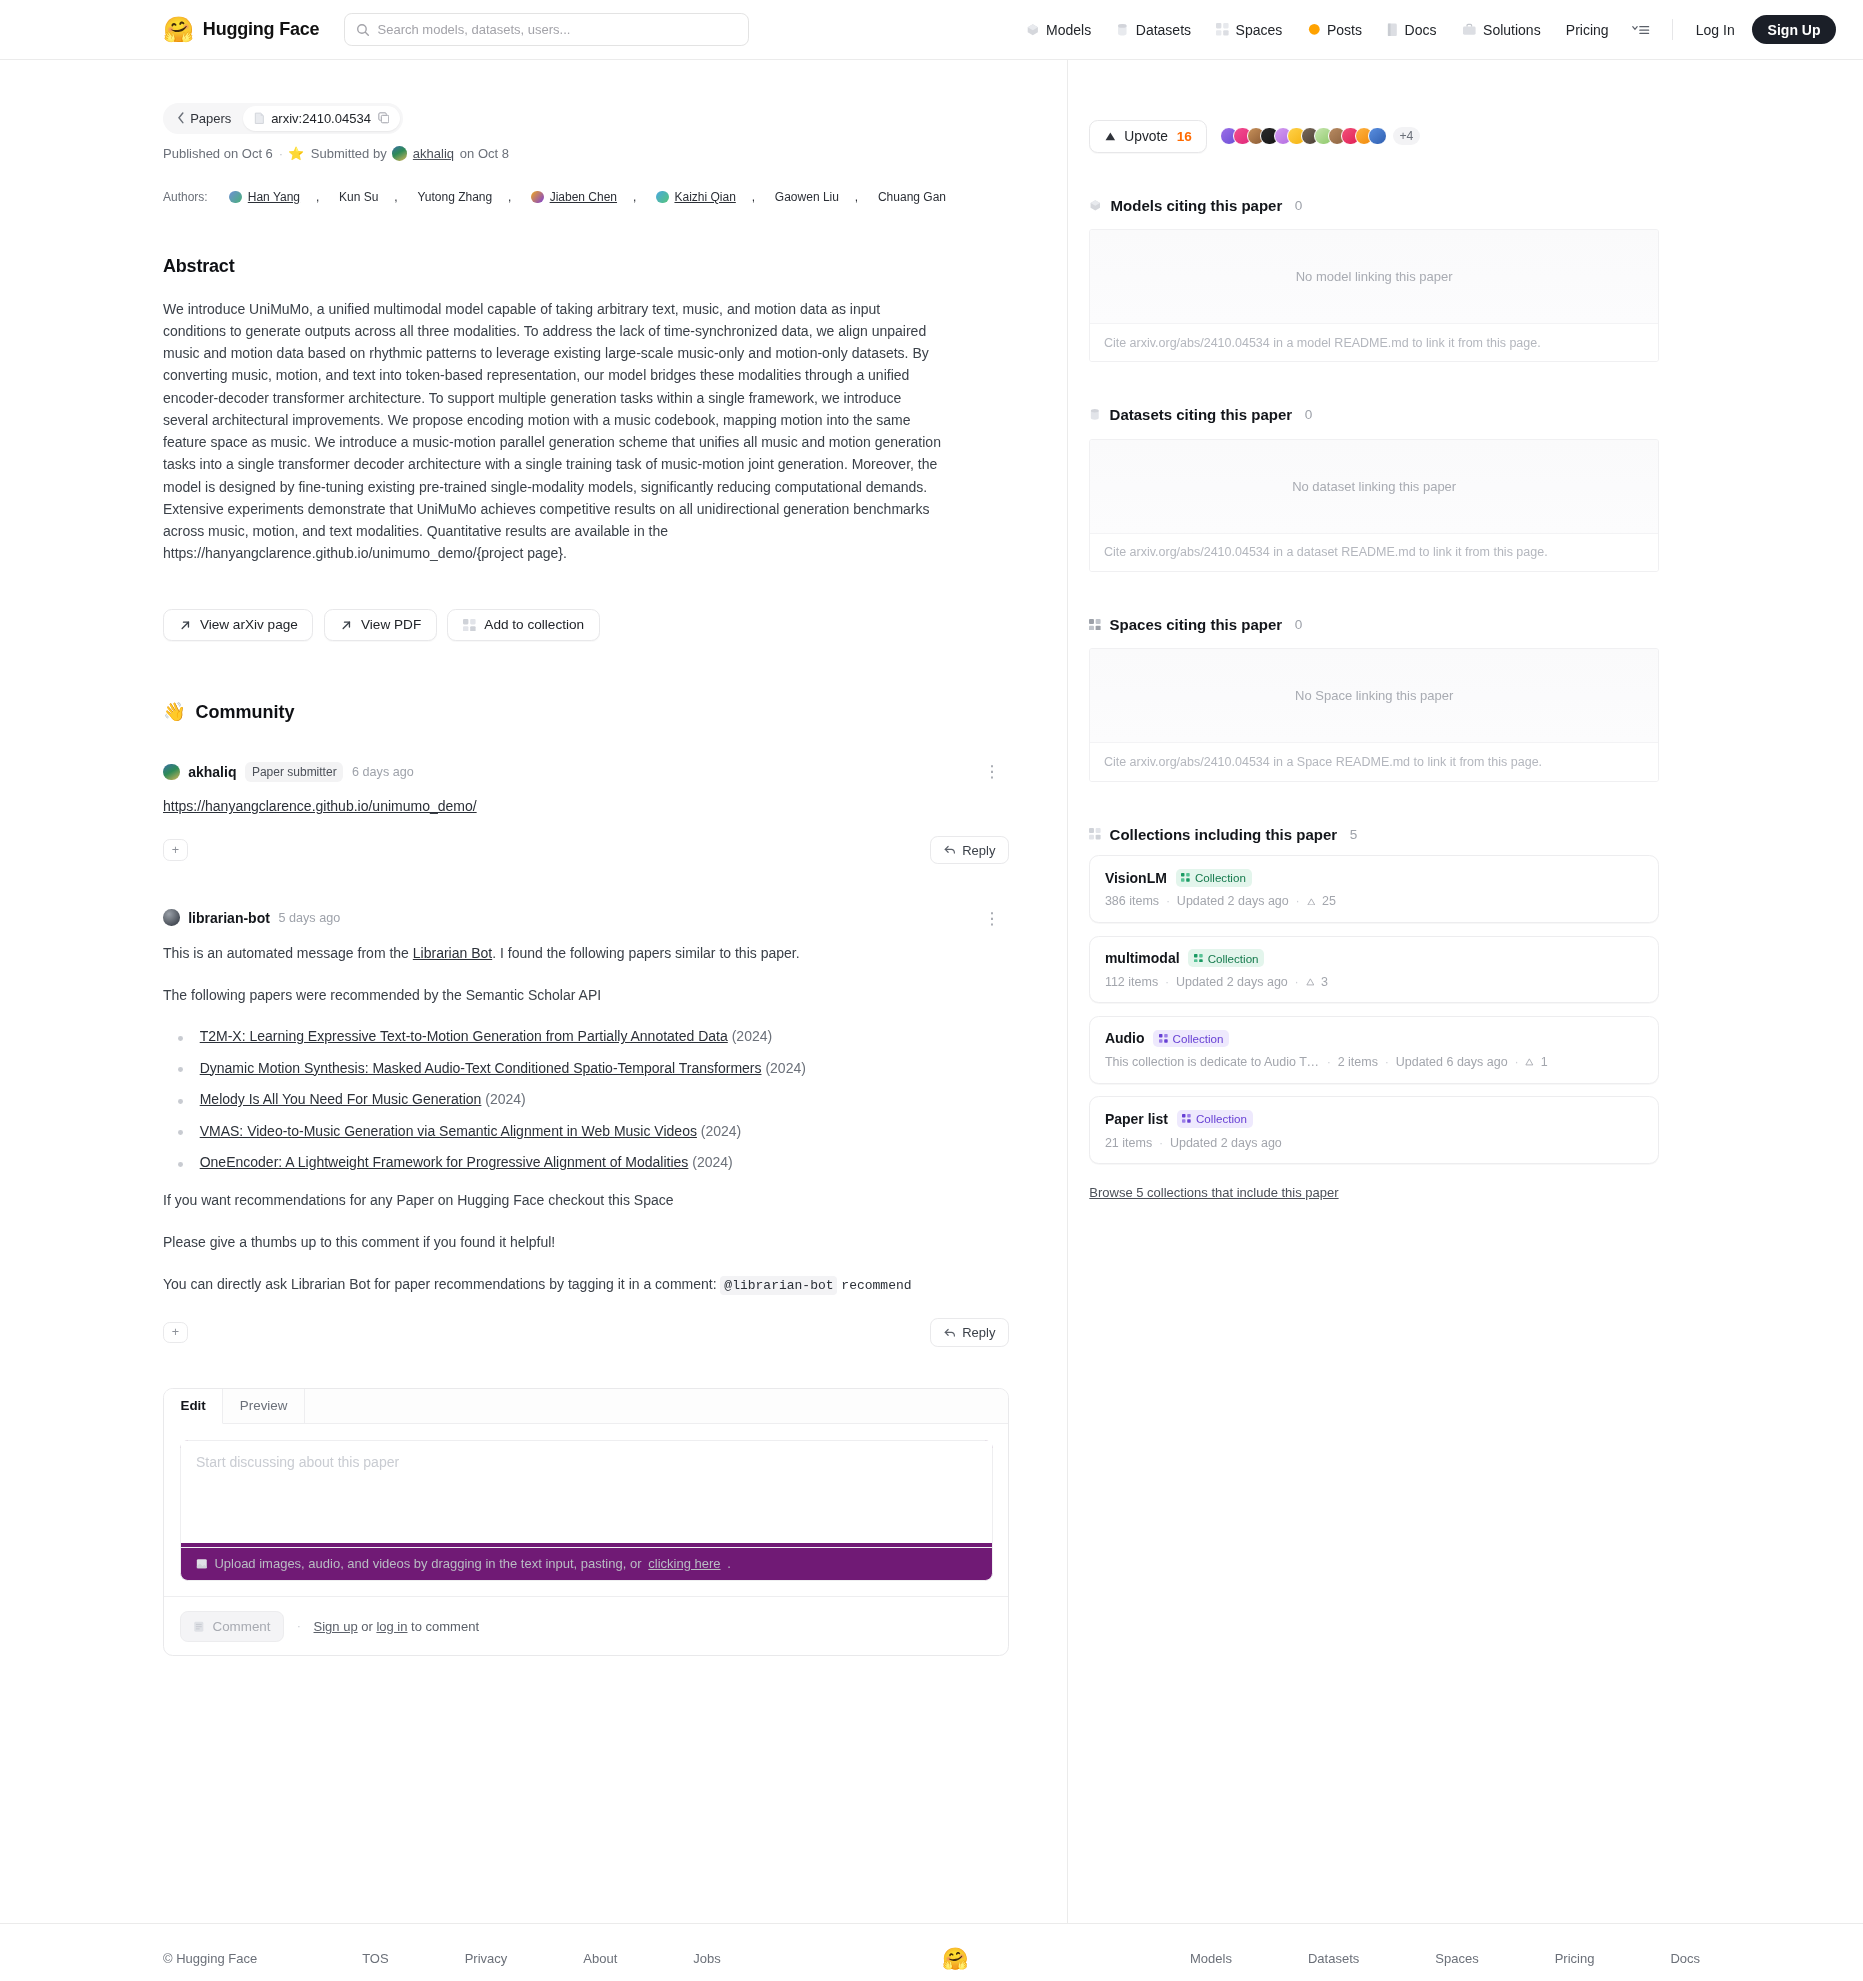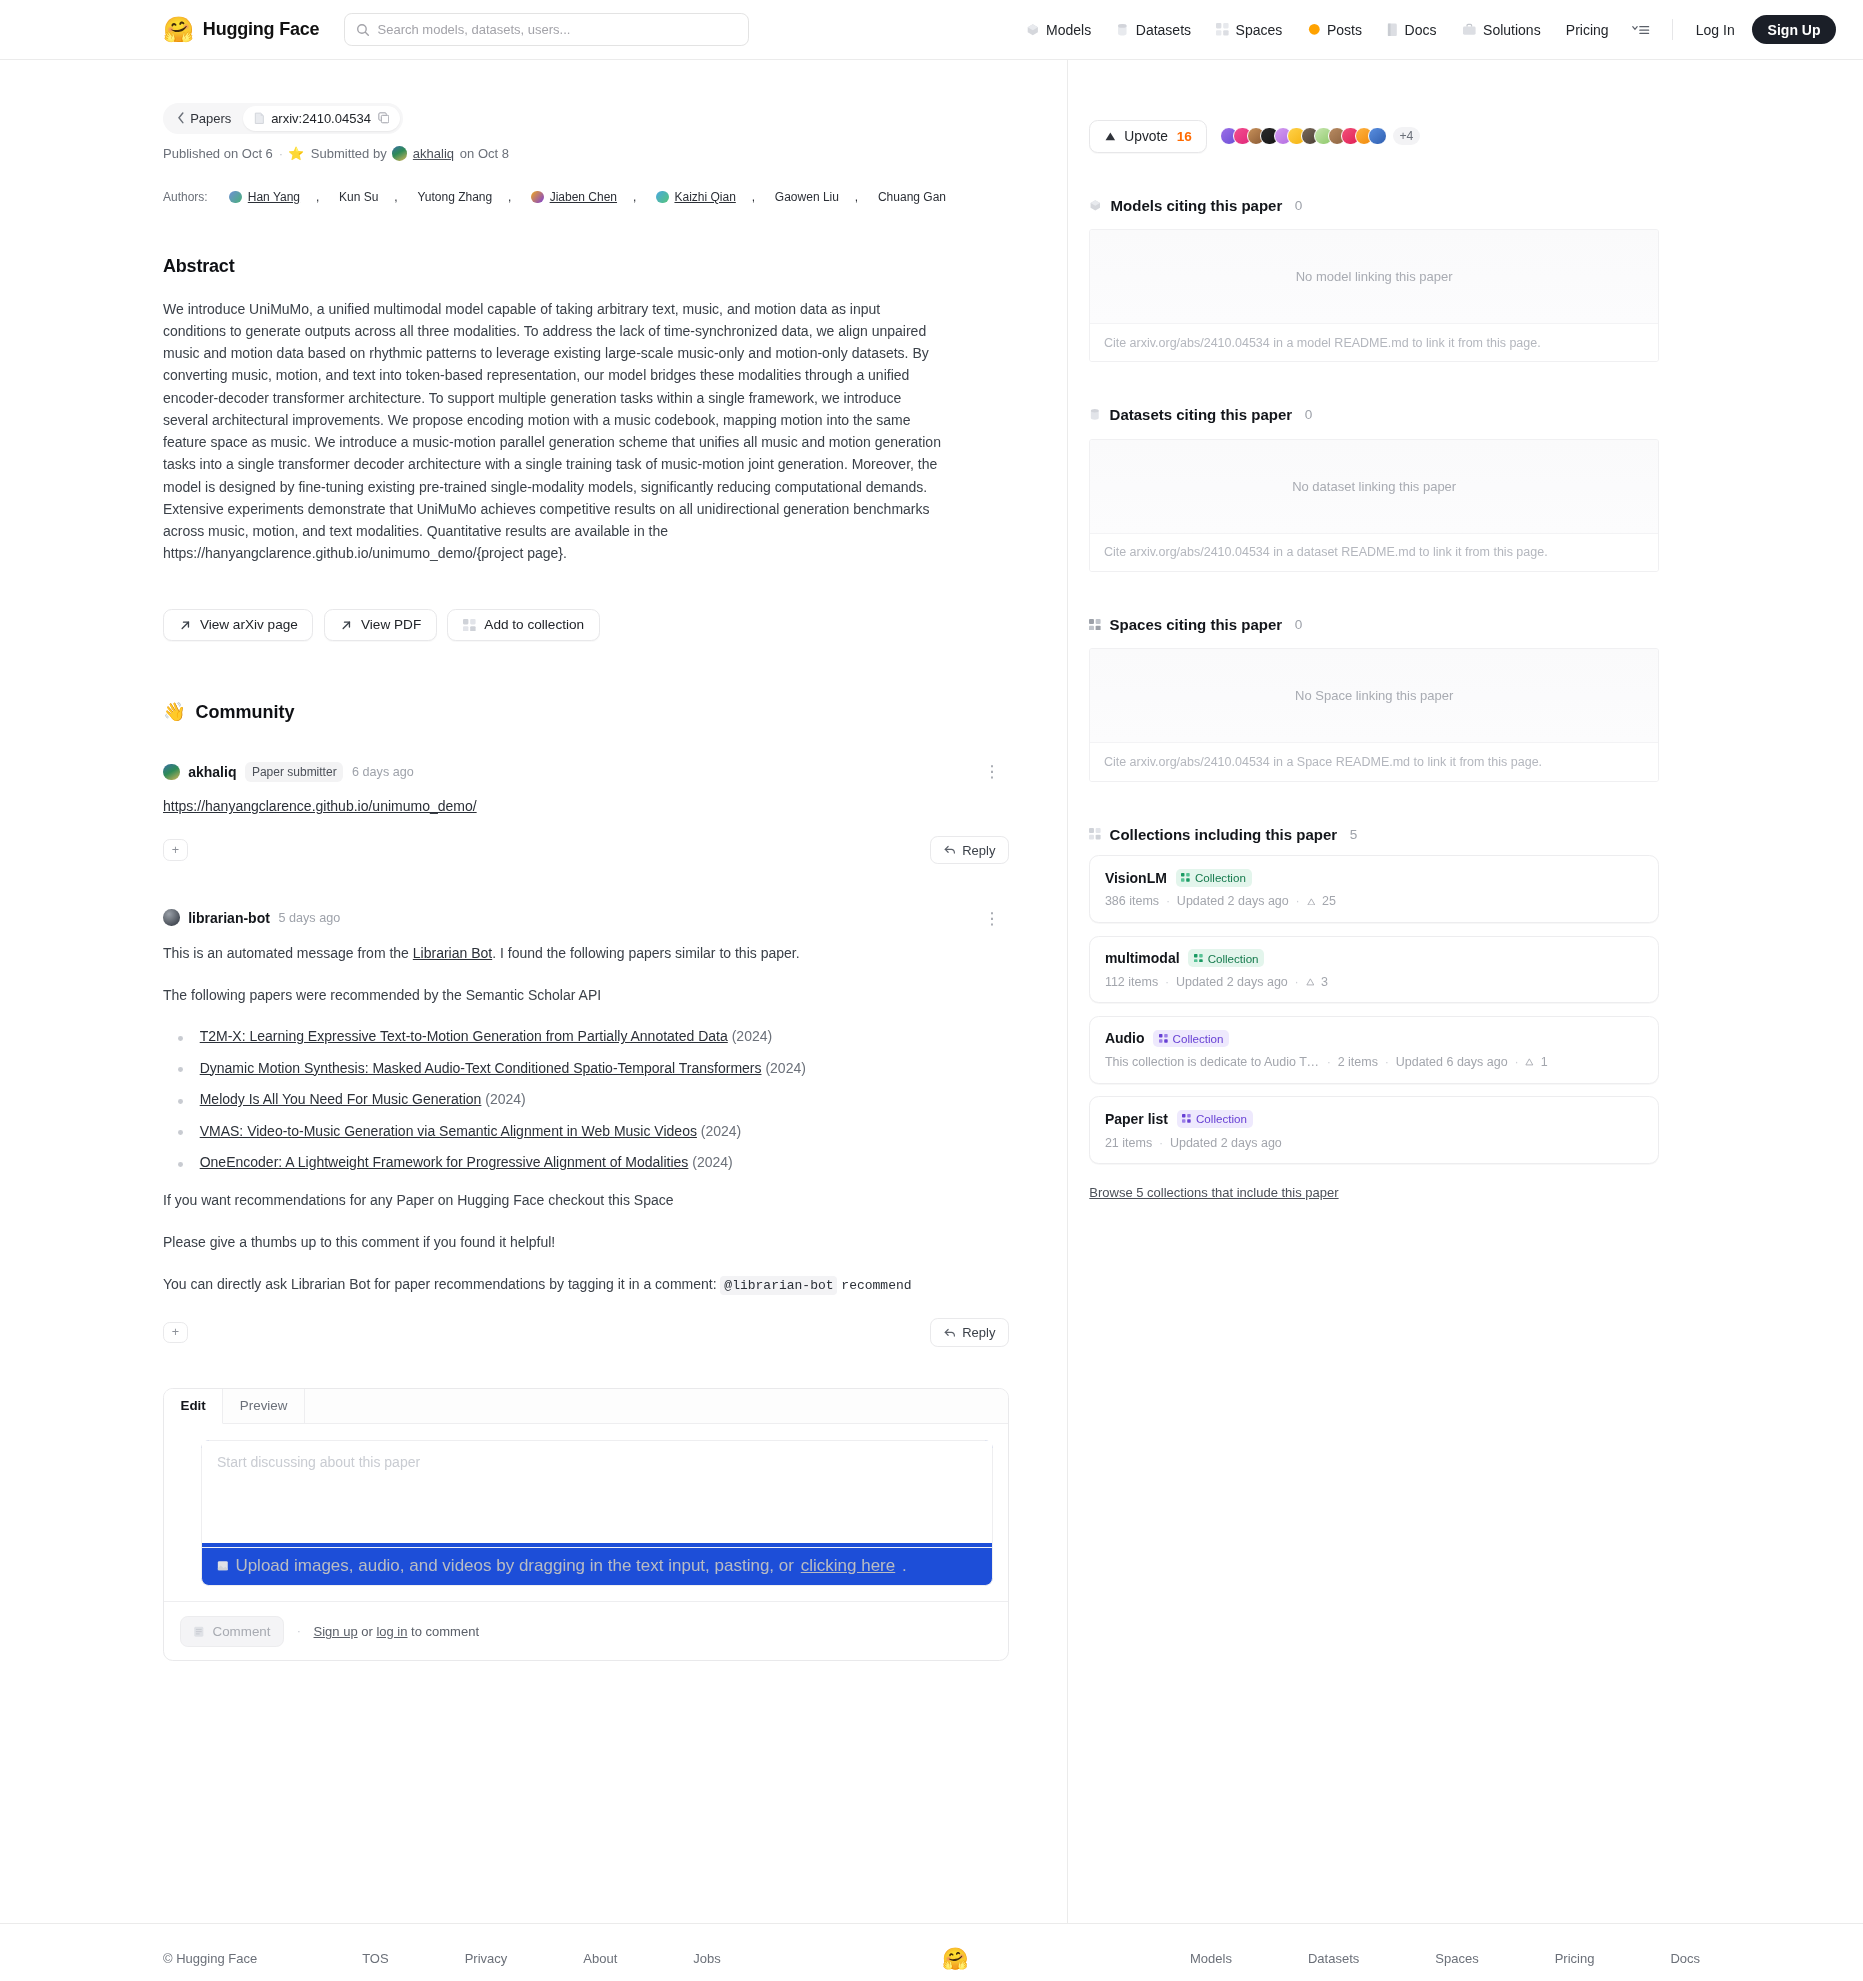--- a/index.html
+++ b/index.html
@@ -195,30 +195,30 @@
     margin-top: 41px; border:1px solid #e9e9eb; border-radius:9.7px; overflow:hidden;
     background:#fff;
   }
   .editor-tabs { display:flex; border-bottom:1px solid #eeeef0; background:#fdfdfd;}
   .etab {
     font-size:13.4px; padding: 9.7px 16.5px; cursor:pointer; color:#6b7079;
     border-right: 1px solid #eeeef0;
   }
   .etab.active { color:#13161b; font-weight:700; background:#fff; border-bottom: 1px solid #fff; margin-bottom:-1px;}
   .editor-inner { padding: 15.5px; }
-  .editor-box { border:1px solid #eeeef0; border-radius:7.8px; background:#1d4ed8;margin-left:21px;}
+  .editor-box { border:1px solid #eeeef0; border-radius:7.8px; background:#701a75;}
   .editor-ta {
     width:100%; height: 102px; border:0; outline:0; resize:none;
     font-family: inherit; font-size: 14px; color:#3b4149;
     padding: 13.6px 15.5px;
   }
   .editor-ta::placeholder { color:#c9ccd2; }
   .editor-hint {
     border-top:1px solid #f1f1f3; padding: 8.7px 15.5px;
-    font-size: 17px; color:#b9bcc3; display:flex; gap:6.8px;
+    font-size: 13px; color:#b9bcc3; display:flex; gap:6.8px;
   }
   .editor-hint a { text-decoration: underline; }
   .editor-foot {
     border-top:1px solid #eeeef0; padding: 13.6px 15.5px;
     display:flex; align-items:center; gap:12.6px;
   }
   .comment-btn {
     display:flex; align-items:center; gap:7.8px;
     background:#f4f4f6; border:1px solid #ececee; border-radius:7.8px;
     padding: 6.8px 12.6px; font-size:13.4px; color:#a8abb2; cursor:not-allowed;

